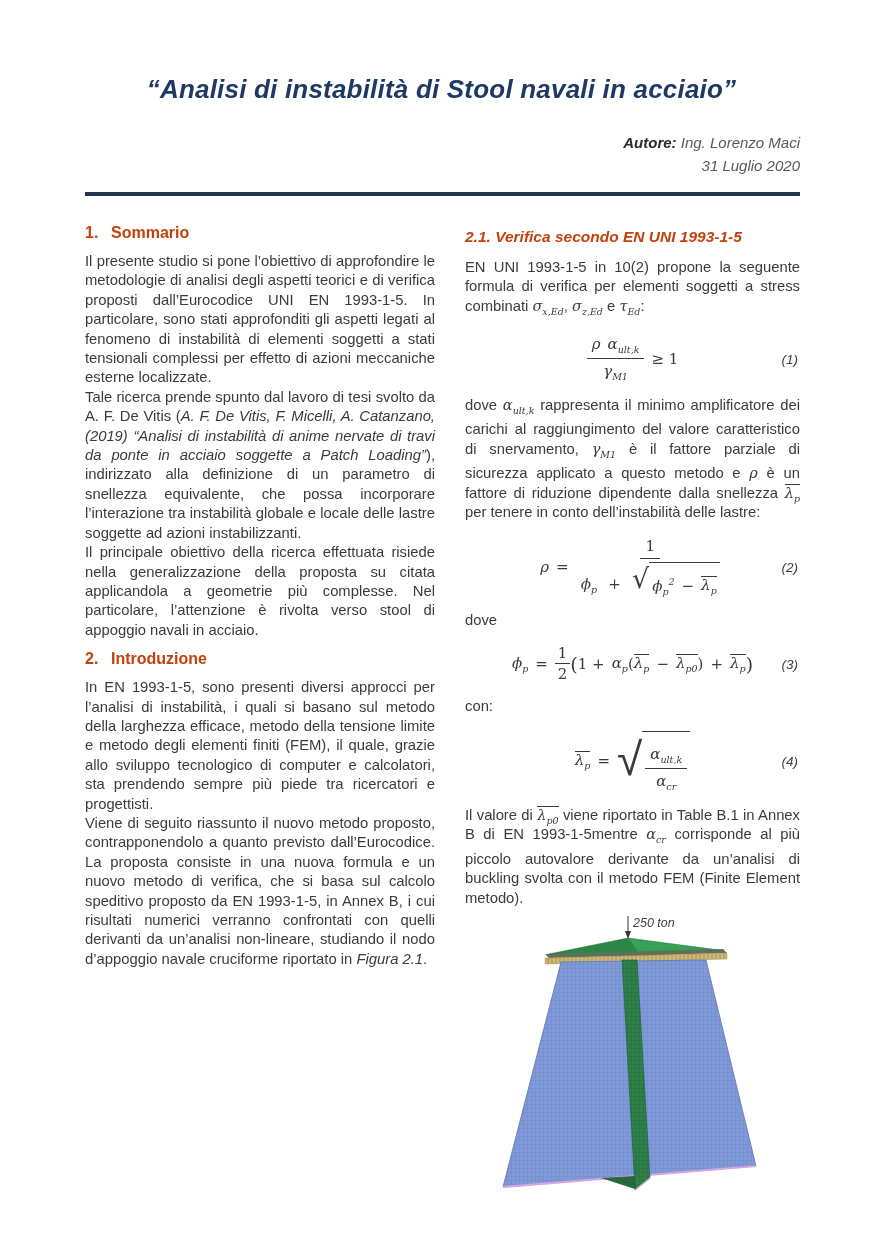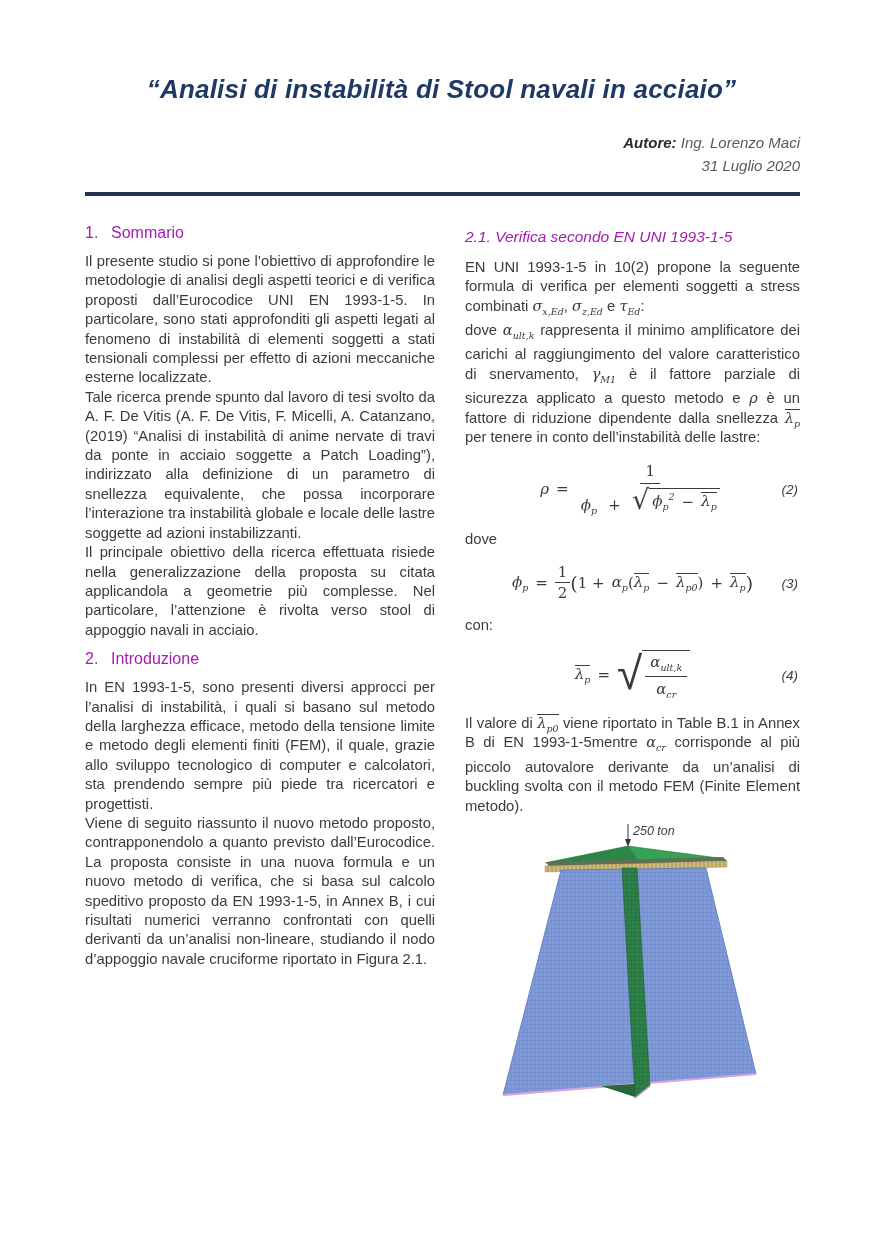--- a/index.html
+++ b/index.html
@@ -15,26 +15,26 @@
   .author-block{
     position:absolute;top:131px;right:83px;text-align:right;
     font-style:italic;font-size:15px;line-height:23px;color:#595959;
   }
   .author-label{font-weight:bold;color:#2b2b2b;}
   .header-rule{position:absolute;top:192px;left:85px;width:715px;height:4px;background:#24344d;}
   
   .col{position:absolute;top:220px;}
   .col-left{left:85px;width:350px;}
   .col-right{left:465px;width:335px;}
-  .sec-h{font-size:16px;font-weight:normal;color:#a21caf;margin:10px 0 10px;}
+  .sec-h{font-size:16px;font-weight:bold;color:#c2410c;margin:10px 0 10px;}
   .sec-h .hnum{display:inline-block;width:26px;}
   .sec-h.first{margin-top:4px;}
   .sec-h.sub{font-style:italic;margin:8px 0 12px;font-size:15.5px;}
   p.body{margin:0;font-size:14.8px;line-height:19.4px;text-align:justify;color:#3b3b3b;}
-  .it{}
+  .it{font-style:italic;}
   
   .m,.m sub,.m sup,.eqop{font-family:"DejaVu Serif",serif;}
   .m{font-style:italic;white-space:nowrap;font-size:14.5px;}
   .m sub{font-size:9.5px;}
   .m sup{font-size:9.5px;font-style:italic;}
   .eqop{font-style:normal;}
   .eq{display:flex;align-items:center;justify-content:center;position:relative;
       margin:14px 0;color:#3a3a3a;font-size:15px;}
   .eq .m{font-size:15px;}
   .eqlabel{position:absolute;right:2px;top:50%;transform:translateY(-50%);
@@ -42,21 +42,21 @@
   .frac{display:inline-flex;flex-direction:column;align-items:center;vertical-align:middle;}
   .frac .num{padding:0 5px 3px;border-bottom:1.3px solid #3a3a3a;text-align:center;}
   .frac .den{padding:3px 5px 0;text-align:center;}
   .frac.small .num{padding:0 3px 1px;}
   .frac.small .den{padding:1px 3px 0;}
   .ovl{display:inline-block;border-top:1.3px solid #3a3a3a;padding-top:1px;line-height:1.05;}
   .sqrt{display:inline-flex;align-items:center;}
   .rad{font-family:"DejaVu Sans",sans-serif;font-style:normal;line-height:1;}
   .rad.r1{font-size:27px;transform:translateY(-1px);}
   .rad.r2{font-size:46px;font-weight:200;transform:translateY(-2px);}
-  .radicand{border-top:1.3px solid #3a3a3a;padding:2px 3px 0;display:inline-flex;align-items:center;}
+  .radicand{border-top:1.3px solid #3a3a3a;padding:13px 3px 0;display:inline-flex;align-items:center;}
   .gap{display:inline-block;width:7px;}
   
   .figure-block{margin-top:4px;}
   .figure-block svg{display:block;margin:0 auto;}
   .fig-caption{margin-top:4px;text-align:center;font-style:italic;font-size:13px;color:#333333;}
 </style>
 </head>
 <body>
 
 <div class="page">
@@ -81,20 +81,29 @@
 
     <p class="body"><span>In EN 1993-1-5, sono presenti diversi approcci per l’analisi di instabilità, i quali si basano sul metodo della larghezza efficace, metodo della tensione limite e metodo degli elementi finiti (FEM), il quale, grazie allo sviluppo tecnologico di computer e calcolatori, sta prendendo sempre più piede tra ricercatori e progettisti.</span></p>
     <p class="body"><span>Viene di seguito riassunto il nuovo metodo proposto, contrapponendolo a quanto previsto dall’Eurocodice. La proposta consiste in una nuova formula e un nuovo metodo di verifica, che si basa sul calcolo speditivo proposto da EN 1993-1-5, in Annex B, i cui risultati numerici verranno confrontati con quelli derivanti da un’analisi non-lineare, studiando il nodo d’appoggio navale cruciforme riportato in </span><span class="it">Figura 2.1</span><span>.</span></p>
   </div>
 
   <div class="col col-right">
     <h2 class="sec-h sub">2.1. Verifica secondo EN UNI 1993-1-5</h2>
 
     <p class="body"><span>EN UNI 1993-1-5 in 10(2) propone la seguente formula di verifica per elementi soggetti a stress combinati </span><span class="m"><span>σ</span><sub>x,Ed</sub></span><span>, </span><span class="m"><span>σ</span><sub>z,Ed</sub></span><span> e </span><span class="m"><span>τ</span><sub>Ed</sub></span><span>:</span></p>
 
+    <div class="eq">
+      <span class="frac">
+        <span class="num"><span class="m">ρ</span><span class="gap"></span><span class="m"><span>α</span><sub>ult,k</sub></span></span>
+        <span class="den"><span class="m"><span>γ</span><sub>M1</sub></span></span>
+      </span>
+      <span class="gap"></span>
+        <span class="eqop">≥ 1</span>
+      <span class="eqlabel">(1)</span>
+    </div>
 
     <p class="body"><span>dove </span><span class="m"><span>α</span><sub>ult,k</sub></span><span> rappresenta il minimo amplificatore dei carichi al raggiungimento del valore caratteristico di snervamento, </span><span class="m"><span>γ</span><sub>M1</sub></span><span> è il fattore parziale di sicurezza applicato a questo metodo e </span><span class="m">ρ</span><span> è un fattore di riduzione dipendente dalla snellezza </span><span class="m ovl"><span>λ</span><sub>p</sub></span><span> per tenere in conto dell’instabilità delle lastre:</span></p>
 
     <div class="eq">
       <span class="m">ρ</span>
       <span class="gap"></span>
         <span class="eqop">=</span>
         <span class="gap"></span>
       <span class="frac">
         <span class="num"><span class="eqop">1</span></span>

